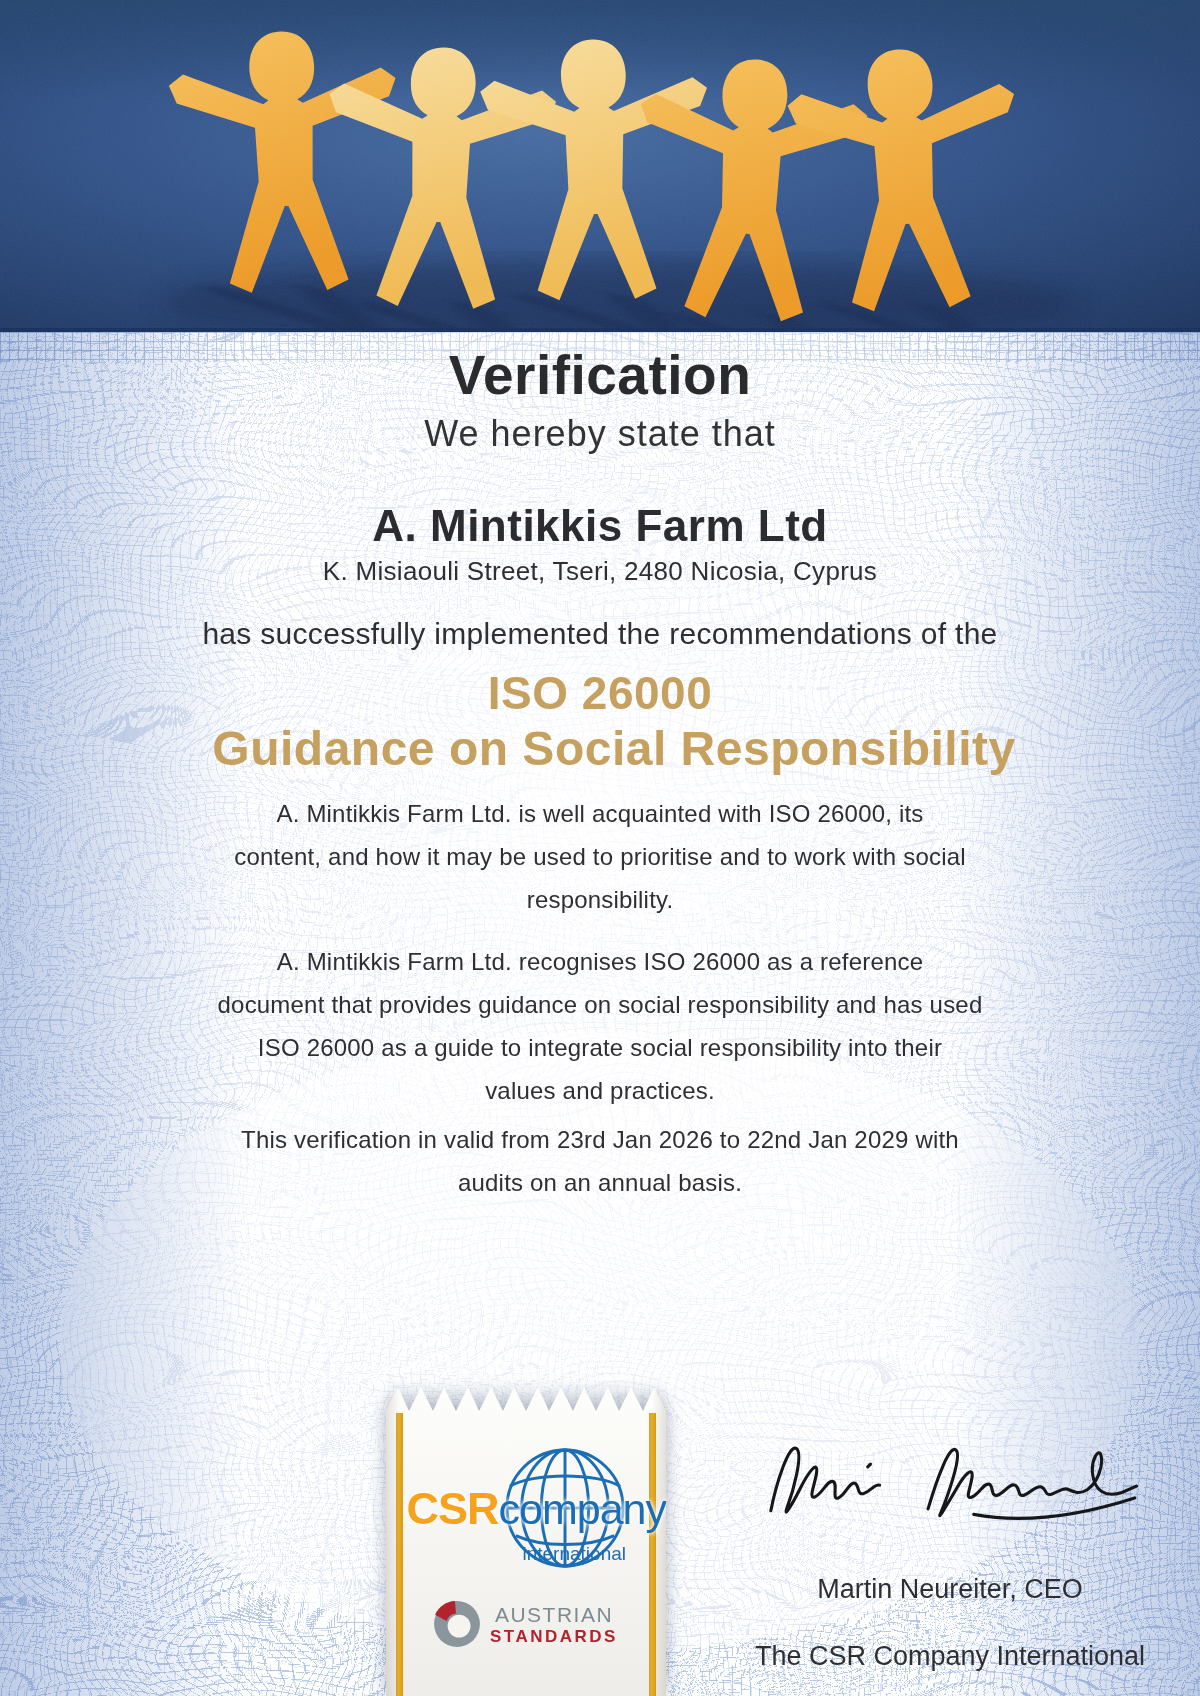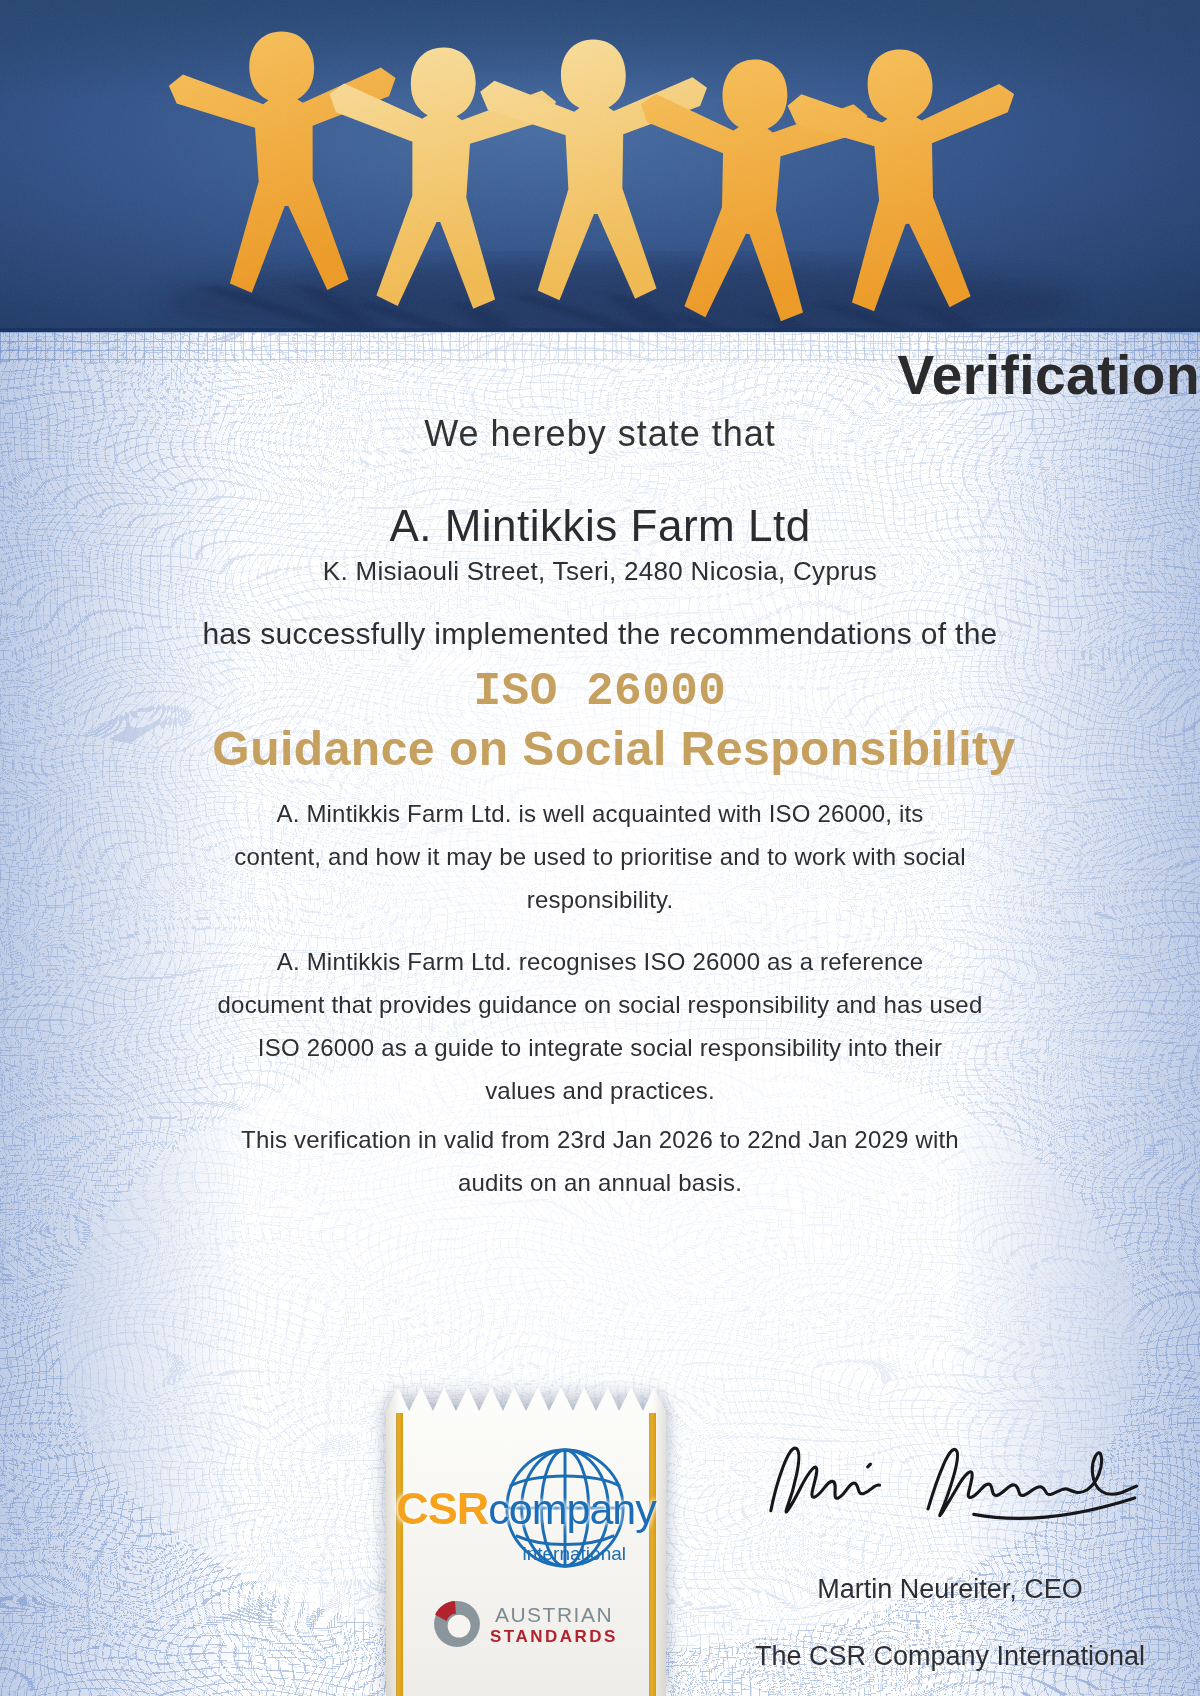--- a/index.html
+++ b/index.html
@@ -1,43 +1,43 @@
 <!DOCTYPE html>
 <html style="--gold: #C6A05F; --text: #2F2F33; --guilloche_blue: #6F8FC9; --photo_blue: #2C4A7C; --paper_orange: #F0A232; --csr_blue: #1B6DB5; --csr_orange: #F6A21C; --standards_red: #B2232D; --standards_gray: #7E8A92; --ribbon_gold: #DFA51C;"><head>
 <meta charset="utf-8">
 <style>
   html,body{margin:0;padding:0;background:#e8e8e8;}
   .page{position:relative;width:1200px;height:1696px;margin:0 auto;overflow:hidden;
         background:#ffffff;font-family:"Liberation Sans",sans-serif;color:var(--text,#2f2f33);}
   .abs{position:absolute;}
   .ctr{text-align:center;left:0;right:0;}
   
-  .title{font-size:55px;font-weight:700;color:#2b2b2e;letter-spacing:.5px;text-align:right;}
+  .title{font-size:55px;font-weight:700;color:#2b2b2e;letter-spacing:.5px;}
   .subtitle{font-size:36px;font-weight:400;color:#333;letter-spacing:1px;}
-  .company{font-size:44px;font-weight:400;color:#2c2c30;letter-spacing:.5px;}
+  .company{font-size:44px;font-weight:700;color:#2c2c30;letter-spacing:.5px;}
   .address{font-size:26px;letter-spacing:.3px;}
   .intro{font-size:30px;letter-spacing:.3px;}
-  .gold1{font-size:46px;font-weight:700;color:var(--gold,#C6A05F);letter-spacing:.5px;font-family:Liberation Mono, monospace;}
+  .gold1{font-size:46px;font-weight:700;color:var(--gold,#C6A05F);letter-spacing:.5px;}
   .gold2{font-size:48px;font-weight:700;color:var(--gold,#C6A05F);letter-spacing:.5px;padding-left:28px;}
   .para{font-size:24px;line-height:43px;letter-spacing:.2px;white-space:pre-line;}
   .small{font-size:26px;line-height:34px;}
   .certnb{font-size:21px;font-weight:700;margin-top:9px;letter-spacing:.2px;}
   .sigline{font-size:27px;line-height:35px;margin-top:32px;}
   
   .ribbon-wrap{left:386px;top:1387px;width:280px;height:309px;
                filter:drop-shadow(0 0 9px rgba(30,50,90,.38));}
   .ribbon{position:absolute;inset:0;
       clip-path:polygon(0px 24px,12px 0,23px 24px,35px 0,47px 24px,58px 0,70px 24px,82px 0,
       93px 24px,105px 0,117px 24px,128px 0,140px 24px,152px 0,163px 24px,175px 0,187px 24px,
       198px 0,210px 24px,222px 0,233px 24px,245px 0,257px 24px,268px 0,280px 24px,280px 309px,0px 309px);
       background:linear-gradient(90deg,rgba(120,110,80,.18) 0,rgba(255,255,255,0) 5%,rgba(255,255,255,0) 95%,rgba(120,110,80,.18) 100%),
                  linear-gradient(180deg,#fdfdfb 0%,#f5f4f0 55%,#eeede9 100%);}
   .gold-stripe{position:absolute;top:26px;bottom:0;width:7px;
                background:linear-gradient(90deg,#caa13f,#e7ad25 40%,#d89a12);}
-  .csr-text{position:absolute;top:96px;width:100%;text-align:center;
+  .csr-text{position:absolute;top:96px;width:100%;text-align:right;
             text-shadow:0 0 4px #fff,0 0 6px #fff;}
   .csr-csr{font-size:45px;font-weight:700;color:var(--csr_orange,#F6A21C);letter-spacing:-1px;}
   .csr-company{font-size:43px;font-weight:400;color:var(--csr_blue,#1B6DB5);letter-spacing:-1px;}
   .csr-intl{position:absolute;top:156px;right:40px;font-size:19px;color:var(--csr_blue,#1B6DB5);}
   .as-line1{font-size:21px;color:var(--standards_gray,#7E8A92);letter-spacing:1.5px;text-align:center;}
   .as-line2{font-size:17px;font-weight:700;color:var(--standards_red,#B2232D);letter-spacing:2.5px;}
 </style>
 </head>
 <body>
 

